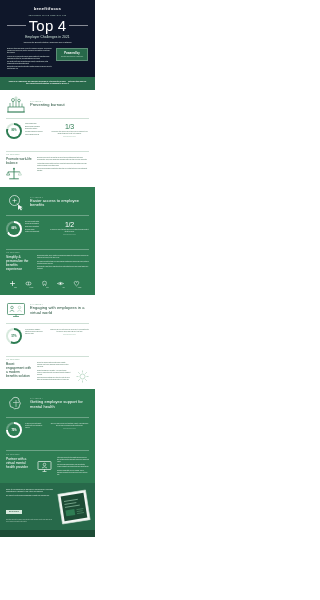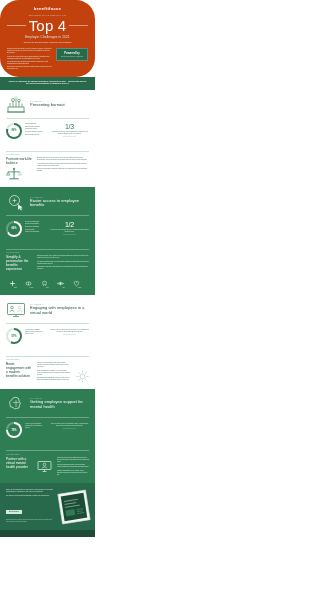--- a/index.html
+++ b/index.html
@@ -14,21 +14,21 @@
   .page { width:95px; height:600px; position:relative; }
 
   
   .sec { width:95px; position:relative; }
   .dark  { background:#2e7d53; color:#ffffff; }
   .light { background:#ffffff; color:#1d4b35; }
   .rule { height:.4px; background:rgba(255,255,255,.30); margin:3px 0; }
   .rule-d { height:.4px; background:#cfe0d6; margin:3px 0; }
 
   
-  .hero { padding:6px 7px 5px; background:#c2410c;border-radius:19px; }
+  .hero { padding:6px 7px 5px; background:#0f172a; }
   .logo { text-align:center; font-size:4px; font-weight:bold; letter-spacing:.3px;
           color:#ffffff; margin-bottom:4px; }
   .eyebrow { text-align:center; font-size:1.5px; letter-spacing:.35px;
              color:#bcdcc8; text-transform:uppercase; margin-bottom:1.5px; }
   .titlewrap { display:flex; align-items:center; justify-content:center; gap:3px; }
   .titlewrap .dash { flex:1; height:.5px; background:rgba(255,255,255,.5); }
   .bigtitle { font-size:15px; font-weight:300; color:#ffffff; line-height:1;
               letter-spacing:.2px; }
   .subtitle { text-align:center; font-size:3.1px; color:#d7ece0; margin-top:2.5px;
               letter-spacing:.15px; }

